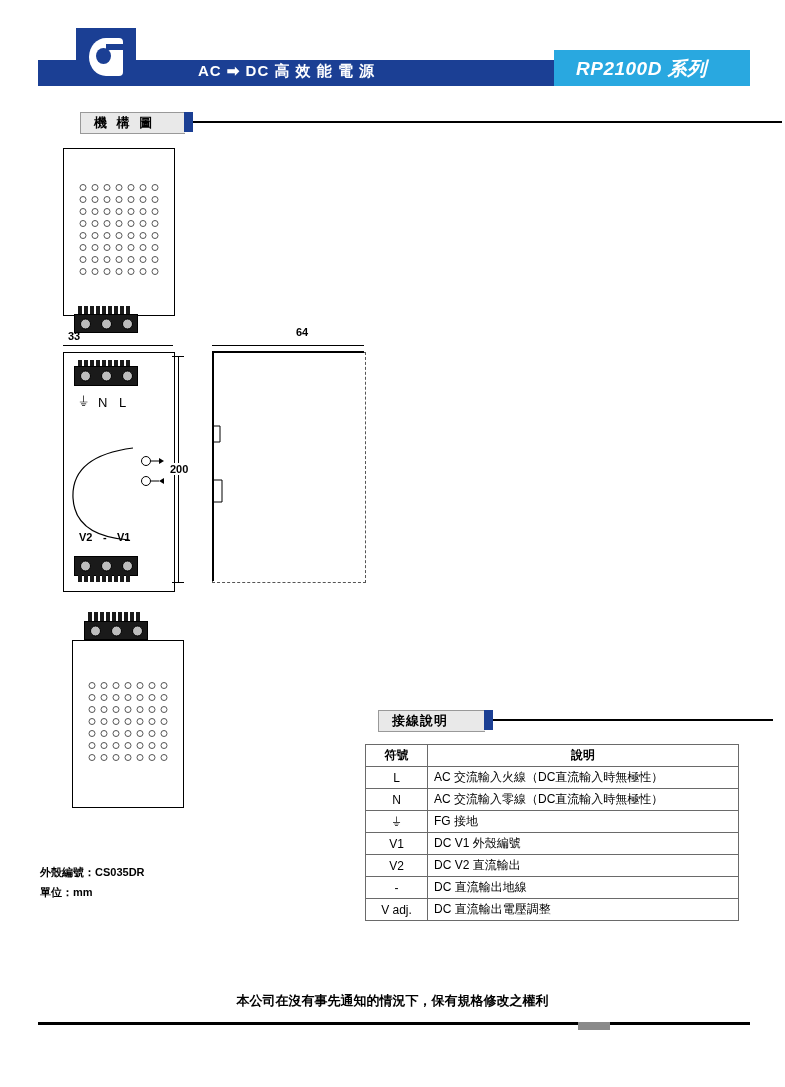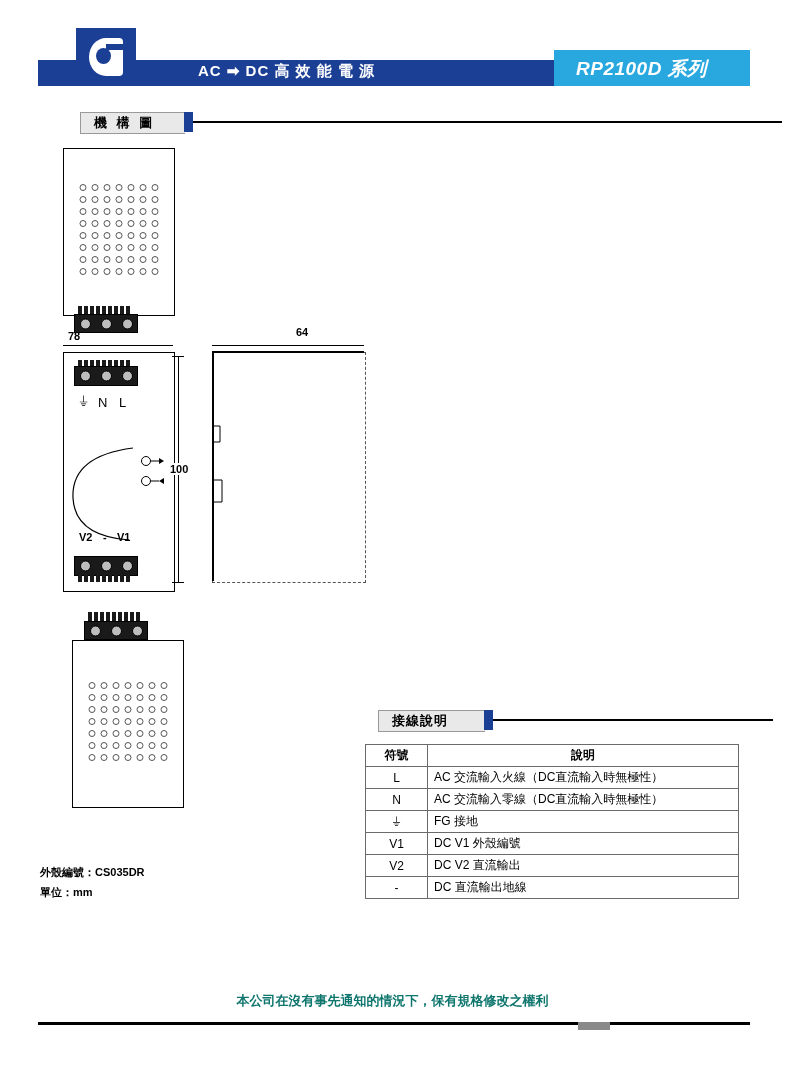--- a/index.html
+++ b/index.html
@@ -317,21 +317,21 @@
 
   
   .footer-note {
     position: absolute;
     left: 0;
     top: 992px;
     width: 785px;
     text-align: center;
     font-size: 13px;
     font-weight: bold;
-    color: #0f766e;
+    color: #000000;
   }
   .footer-rule {
     position: absolute;
     left: 38px;
     top: 1022px;
     width: 712px;
     height: 3px;
     background: #000;
   }
   .footer-tail {
@@ -454,21 +454,21 @@
   <div class="term-fin" style="height:8px"></div>
   <div class="term-fin" style="height:8px"></div>
 </div>
 <div class="term" style="left:74px; top:314px; width:62px; height:17px;">
   <div class="screw" style="left:5px;"></div>
   <div class="screw" style="left:26px;"></div>
   <div class="screw" style="left:47px;"></div>
 </div>
 
 <div class="dim-line" style="left:63px; top:345px; width:110px; height:1px;"></div>
-<div class="lbl lbl-b" style="left:68px; top:330px;">78</div>
+<div class="lbl lbl-b" style="left:68px; top:330px;">33</div>
 
 <div class="front-body"></div>
 
 <div class="term-fins" style="left:78px; top:360px;">
   <div class="term-fin" style="height:6px"></div>
   <div class="term-fin" style="height:6px"></div>
   <div class="term-fin" style="height:6px"></div>
   <div class="term-fin" style="height:6px"></div>
   <div class="term-fin" style="height:6px"></div>
   <div class="term-fin" style="height:6px"></div>
@@ -514,21 +514,21 @@
   <div class="term-fin" style="height:8px"></div>
   <div class="term-fin" style="height:8px"></div>
   <div class="term-fin" style="height:8px"></div>
   <div class="term-fin" style="height:8px"></div>
   <div class="term-fin" style="height:8px"></div>
 </div>
 
 <div class="dim-line" style="left:178px; top:356px; width:1px; height:226px;"></div>
 <div class="dim-line" style="left:172px; top:356px; width:12px; height:1px;"></div>
 <div class="dim-line" style="left:172px; top:582px; width:12px; height:1px;"></div>
-<div class="lbl lbl-b" style="left:168px; top:463px; background:#fff; padding:0 2px;">100</div>
+<div class="lbl lbl-b" style="left:168px; top:463px; background:#fff; padding:0 2px;">200</div>
 
 <div class="side-view"></div>
 <div class="side-solid-left"></div>
 <div class="side-top-line"></div>
 <svg style="position:absolute; left:208px; top:420px; width:26px; height:90px;">
   <path d="M 4 6 L 12 6 L 12 22 L 4 22" fill="none" stroke="#000" stroke-width="1"></path>
   <path d="M 4 60 L 14 60 L 14 82 L 4 82" fill="none" stroke="#000" stroke-width="1"></path>
 </svg>
 
 <div class="dim-line" style="left:212px; top:345px; width:152px; height:1px;"></div>
@@ -655,18 +655,22 @@
       <td class="desc">DC V1 外殼編號</td>
     </tr>
     <tr>
       <td class="sym">V2</td>
       <td class="desc">DC V2 直流輸出</td>
     </tr>
     <tr>
       <td class="sym">-</td>
       <td class="desc">DC 直流輸出地線</td>
     </tr>
+    <tr>
+      <td class="sym">V adj.</td>
+      <td class="desc">DC 直流輸出電壓調整</td>
+    </tr>
   </tbody>
 </table>
 
 <div class="footer-note">本公司在沒有事先通知的情況下，保有規格修改之權利</div>
 <div class="footer-rule"></div>
 <div class="footer-tail"></div>
 
 </body></html>

